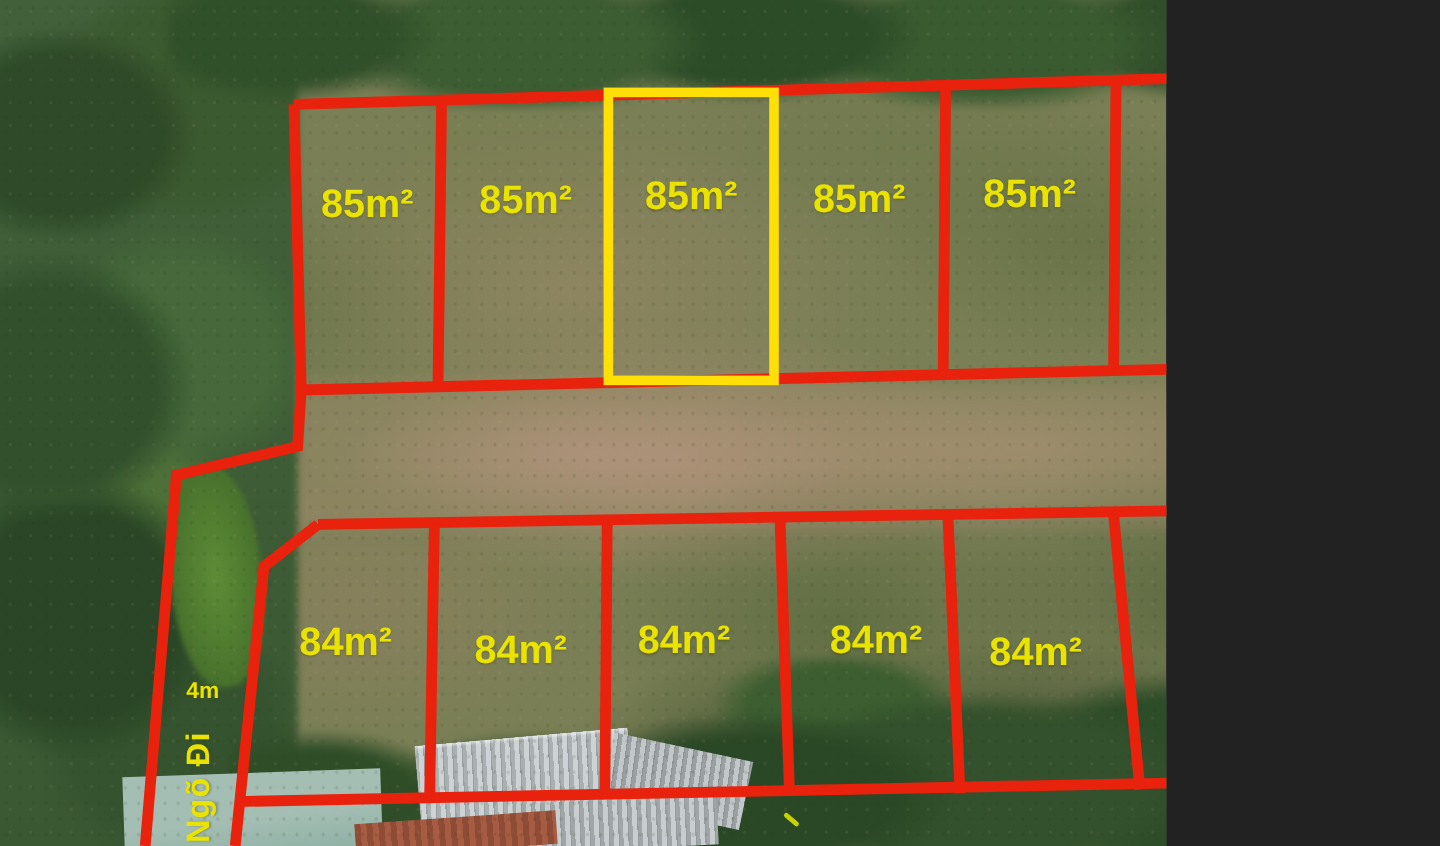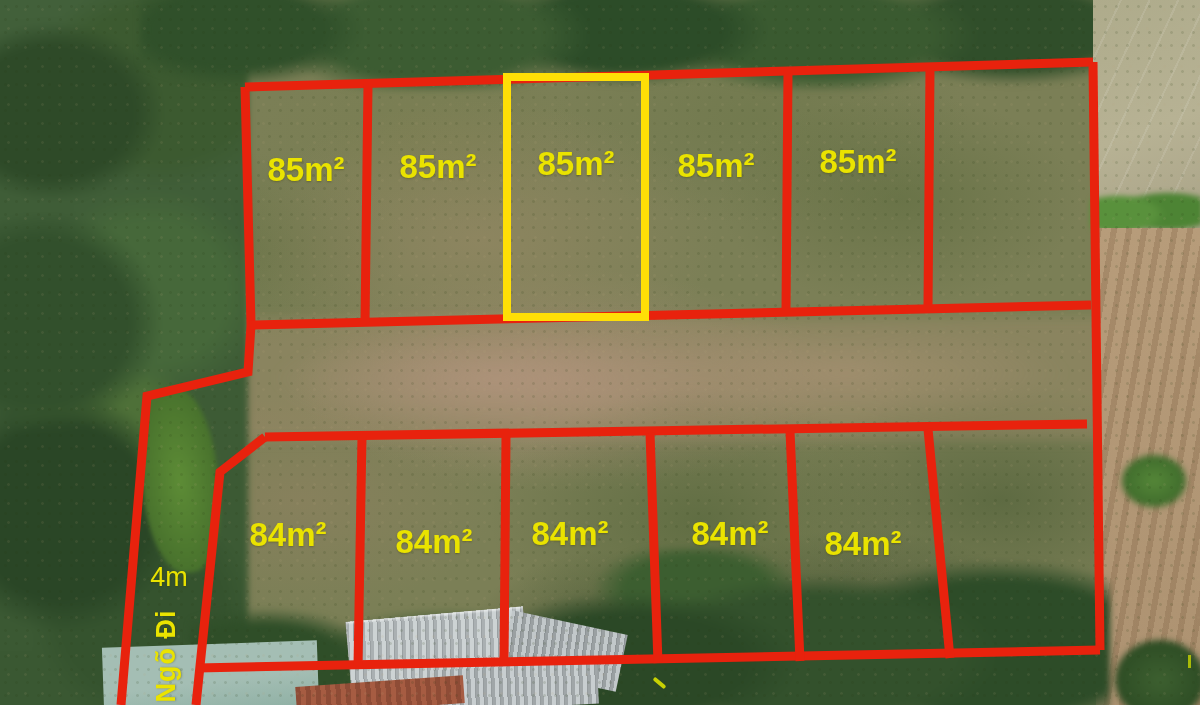--- a/index.html
+++ b/index.html
@@ -2,21 +2,21 @@
 <html style="--red: #e8220d; --yellow: #ffdf06; --label: #eae300;"><head>
 <meta charset="utf-8">
 <style>
   :root{
     --red:#e8220d;
     --yellow:#ffdf06;
     --label:#eae300;
   }
   html,body{margin:0;padding:0;background:#222;}
   .stage{
-    position:relative;width:1200px;height:705px;overflow:hidden;
+    position:relative;width:972px;height:705px;overflow:hidden;
     font-family:"Liberation Sans","DejaVu Sans",sans-serif;
   }
   .stage *{position:absolute;}
   
   .photo-base{
     inset:0;background-color:#7b7f56;
     background-image:
       radial-gradient(340px 200px at 480px 240px, rgba(156,138,104,.55), transparent 70%),
       radial-gradient(300px 190px at 700px 520px, rgba(70,92,48,.50), transparent 70%),
       radial-gradient(380px 160px at 560px 380px, rgba(176,148,124,.55), transparent 70%),
@@ -132,21 +132,21 @@
   .red-line{stroke:var(--red);stroke-width:9;fill:none;stroke-linejoin:miter;}
   .yellow-box{stroke:var(--yellow);stroke-width:8;fill:none;}
   
   .area-label{
     transform:translate(-50%,-50%);
     color:var(--label);font-size:33px;font-weight:bold;line-height:1;white-space:nowrap;
     text-shadow:0 1px 2px rgba(60,60,0,.35);
   }
   .road-width-label{
     transform:translate(-50%,-50%);
-    color:var(--label);font-size:27px;font-weight:normal;white-space:nowrap;
+    color:var(--label);font-size:19px;font-weight:bold;white-space:nowrap;
     text-shadow:0 1px 2px rgba(60,60,0,.35);
   }
   .road-name-label{
     transform:translate(-50%,-50%) rotate(-90deg);
     color:var(--label);font-size:27px;font-weight:bold;letter-spacing:1px;white-space:nowrap;
     text-shadow:0 1px 2px rgba(60,60,0,.35);
   }
   .tick-1{left:652px;top:681px;width:15px;height:4px;background:#d8e000;transform:rotate(40deg);opacity:.9;border-radius:2px;}
   .tick-2{left:1188px;top:655px;width:3px;height:13px;background:#c8d400;opacity:.8;}
 </style>

